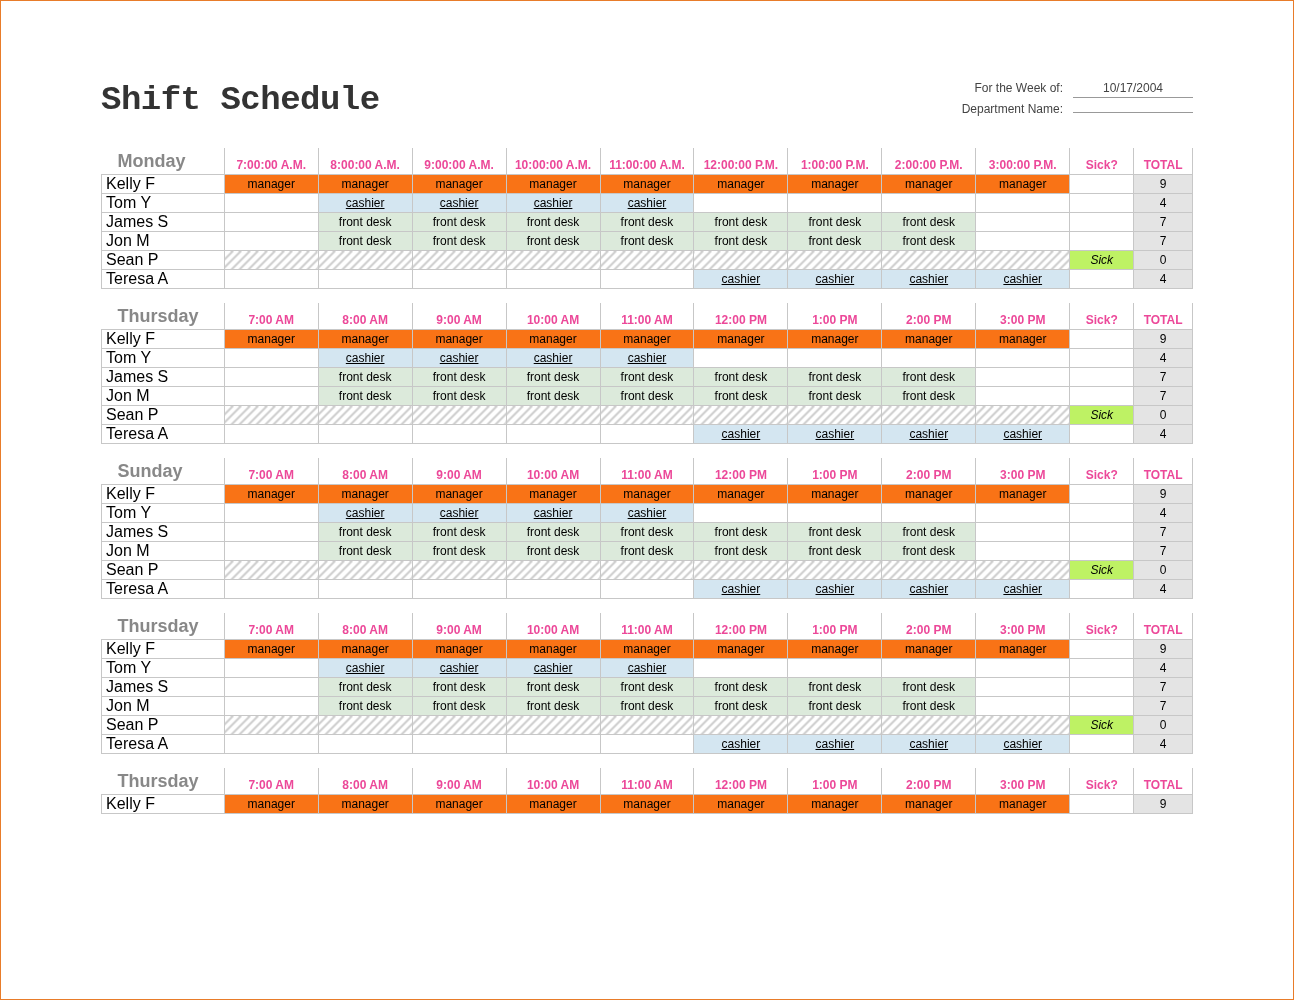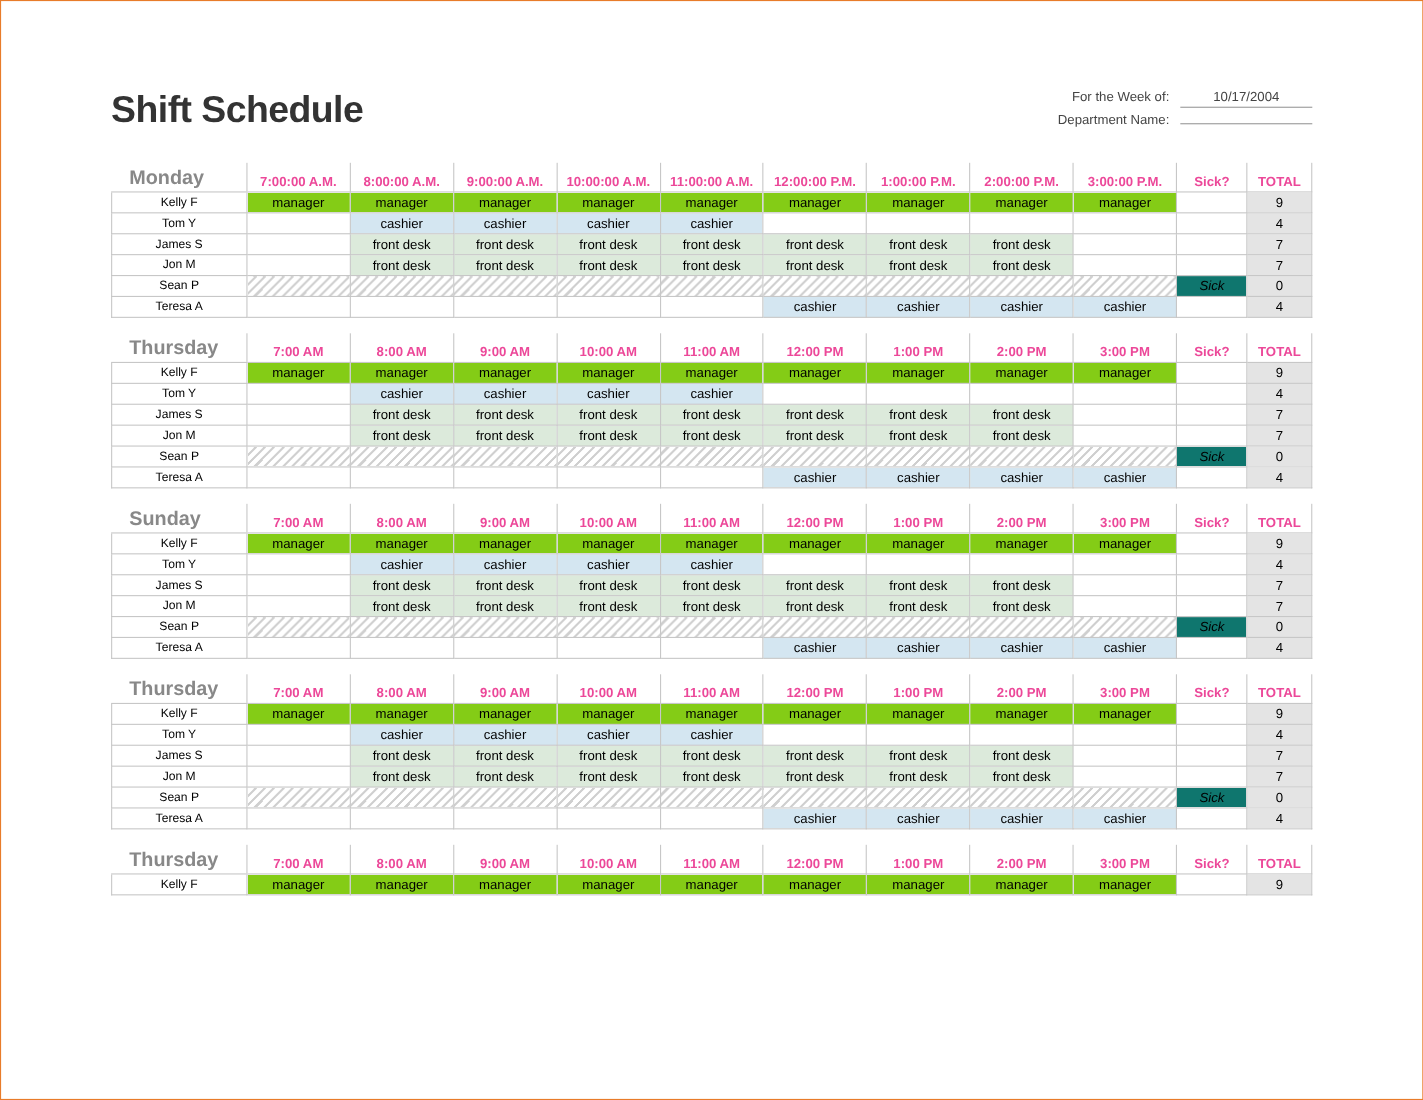--- a/index.html
+++ b/index.html
@@ -20,20 +20,21 @@
     display: flex;
     justify-content: space-between;
     align-items: flex-start;
     margin-bottom: 28px;
   }
   .title {
     font-size: 34px;
     font-weight: 700;
     color: #333;
     letter-spacing: -0.5px;
+    font-family: Liberation Mono, monospace;
   }
   .meta {
     font-size: 12px;
     color: #444;
   }
   .meta-row { display: flex; justify-content: flex-end; align-items: baseline; margin-bottom: 4px; }
   .meta-label { padding-right: 10px; }
   .meta-field {
     display: inline-block;
     width: 120px;
@@ -55,45 +56,45 @@
   th, td {
     border: 1px solid #c7c7c7;
     height: 18px;
     line-height: 18px;
     padding: 0 4px;
     text-align: center;
     vertical-align: middle;
     white-space: nowrap;
     overflow: hidden;
   }
-  td.name { text-align: center; font-size: 11px; margin-top: 11px; }
+  td.name { text-align: left; font-size: 16px; margin-top: 11px; }
   th.day {
     text-align: left;
     font-size: 18px;
     font-weight: 700;
     color: #888;
     border: none;
     border-bottom: 1px solid #c7c7c7;
     height: 26px;
     line-height: 26px;
     padding-left: 16px;
   }
   th.time {
     font-weight: 600;
     color: #ec4899;
     border-top: none;
     vertical-align: bottom;
     border-left: 1px solid #c7c7c7;
     border-right: 1px solid #c7c7c7;
   }
-  td.manager   { background: #84cc16; }
-  td.cashier   { background: #d4e6f1; }
+  td.manager   { background: #f97316; }
+  td.cashier   { background: #d4e6f1; text-decoration: underline; }
   td.frontdesk { background: #dceadb; margin-left: 48px; }
   td.total     { background: #e4e4e4; font-weight: 400; }
-  td.sick-label{ background: #0f766e; font-style: italic; }
+  td.sick-label{ background: #bef264; font-style: italic; }
   td.hatched {
     background-image: repeating-linear-gradient(-45deg, #cfcfcf 0,#cfcfcf 2px, #fff 2px, #fff 6px);
   }
 </style>
 </head>
 <body>
 
 <div class="page">
 
   <div class="header-row">

